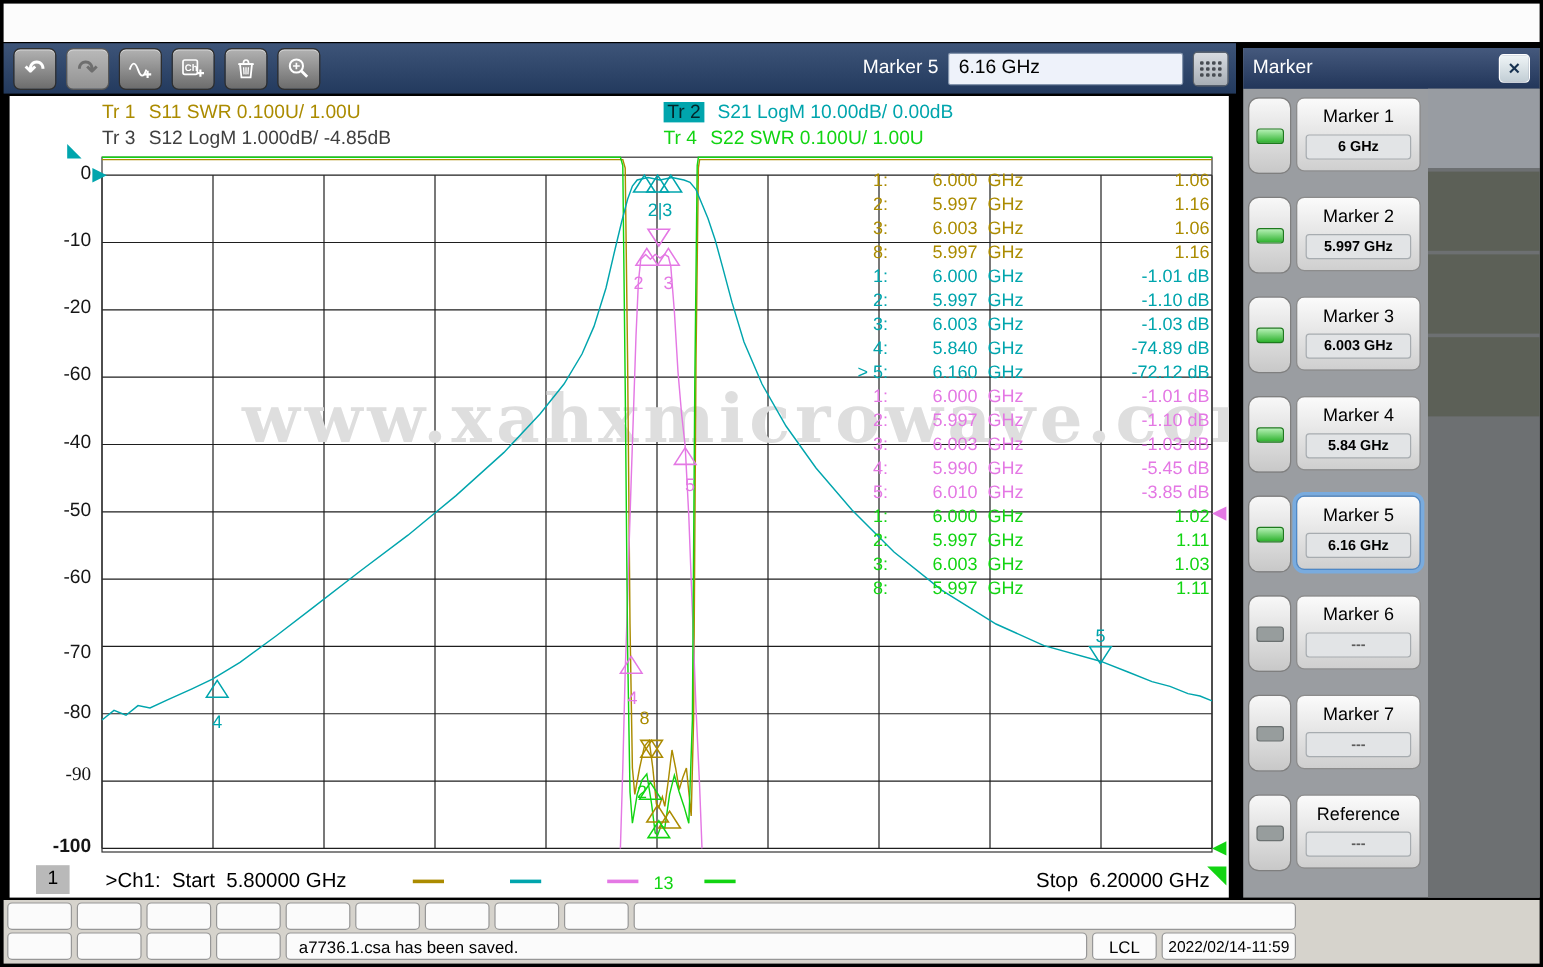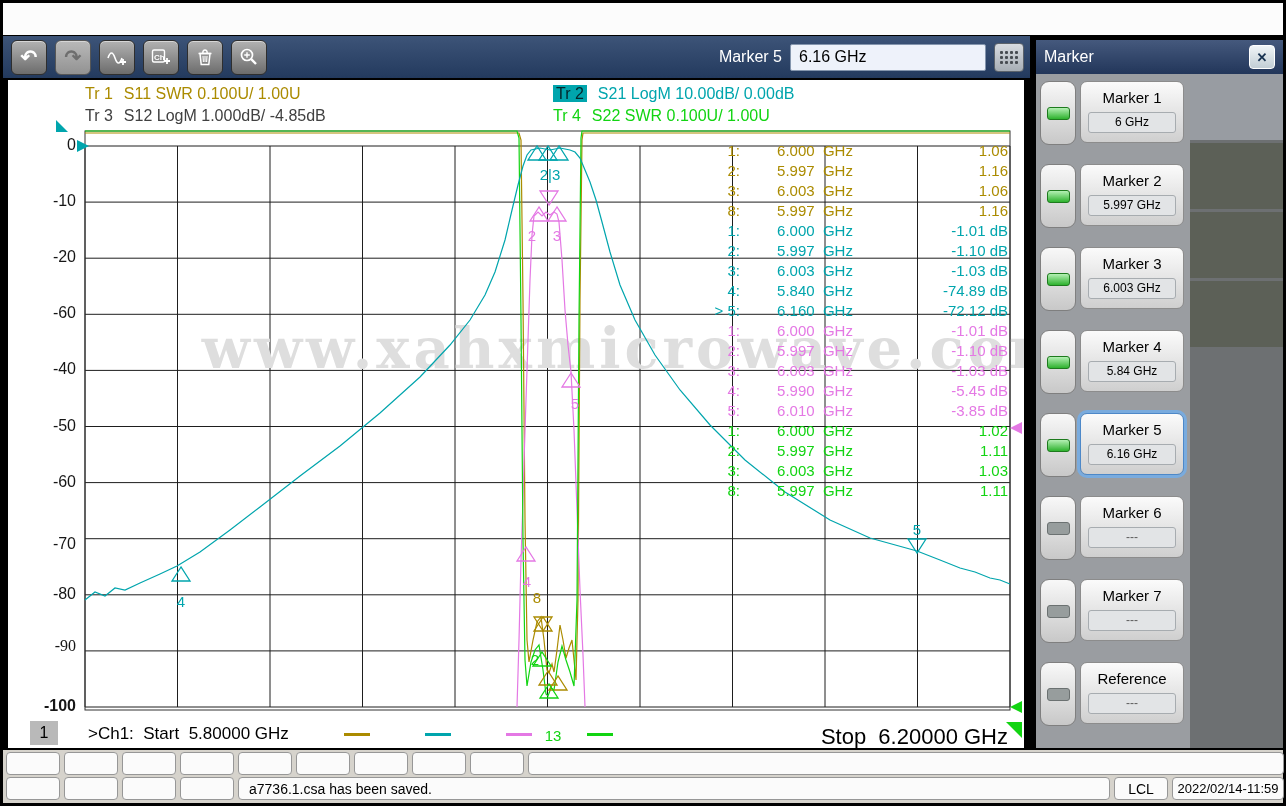--- a/index.html
+++ b/index.html
@@ -40,51 +40,51 @@
   #mtable{position:absolute;left:674px;top:61px;width:328px;}
   .trow{display:flex;height:20px;font-size:15px;line-height:20px;}
   .tn{width:58px;text-align:right;white-space:pre;}
   .tf{width:150px;text-align:center;white-space:pre;}
   .tv{flex:1;text-align:right;padding-right:2px;white-space:pre;}
   #chan-tab{position:absolute;left:22px;top:641px;width:28px;height:24px;background:#b9b9b9;
             color:#000;font-size:16px;text-align:center;line-height:24px;}
   #start-text{position:absolute;left:80px;top:644px;font-size:17px;color:#000;white-space:pre;
               display:flex;align-items:center;gap:42px;}
   .dash{display:inline-block;width:26px;height:3px;margin-left:13px;}
-  #stop-text{position:absolute;right:16px;top:644px;font-size:22px;color:#000;white-space:pre;}
+  #stop-text{position:absolute;right:16px;top:644px;font-size:17px;color:#000;white-space:pre;}
 
   
   #panel{position:absolute;left:1036px;top:40px;width:247px;height:708px;background:#9a9da1;}
   #panel-title{height:34px;background:linear-gradient(#45597d,#22365a);display:flex;
                align-items:center;justify-content:space-between;color:#fff;font-size:16px;padding:0 8px;}
   #panel-close{width:24px;height:22px;border-radius:4px;background:linear-gradient(#f0f5f7,#c2ced5);
                border:1px solid #fff;color:#15304f;font-size:13px;font-weight:bold;
                display:flex;align-items:center;justify-content:center;}
   #panel-body{display:flex;height:674px;}
   #mcol{width:150px;padding:7px 0 0 4px;display:flex;flex-direction:column;gap:19px;}
   .mrow{display:flex;gap:4px;}
   .mtoggle{width:34px;height:62px;border-radius:9px;background:linear-gradient(#f8f8f8,#c8c8c8);
            border:1px solid #7f7f7f;display:flex;align-items:center;justify-content:center;}
   .led{width:21px;height:11px;border-radius:3px;background:#979d9d;border:1px solid #6b7171;}
   .led.on{background:linear-gradient(#b4f0b4,#2eb22e);border-color:#1d7a1d;}
   .mkbtn{width:102px;height:60px;border-radius:7px;background:linear-gradient(#fbfbfb,#cfcfcf);
          border:1px solid #8c8c8c;text-align:center;}
   .mlabel{font-size:15px;margin-top:7px;color:#000;}
   .mval{margin:6px 7px 0;height:19px;background:#e2e4e6;border:1px solid #a7acb0;border-radius:3px;
-        font-size:12px;line-height:19px;color:#000;}
+        font-size:12px;line-height:19px;color:#000;font-weight:bold;}
   .mrow.selected .mkbtn{box-shadow:0 0 0 3px #79abde;border-color:#4d88c8;}
   .mrow.empty .mval{color:#5c5c5c;}
   #tabcol{flex:1;background:#6d7072;display:flex;flex-direction:column;gap:3px;}
   .tab{height:66px;background:#5c6057;color:#fff;font-size:15px;display:flex;align-items:center;
        justify-content:center;text-align:center;white-space:pre-line;line-height:1.25;}
   .tab.selected{background:#989ca2;}
 
   
   #statusbar{position:absolute;left:3px;top:750px;width:1280px;height:53px;background:#d6d3cc;font-size:14px;}
-  .srow{position:absolute;left:3px;width:1278px;display:flex;gap:4px;height:23px;}
+  .srow{position:absolute;left:3px;width:1074px;display:flex;gap:4px;height:23px;}
   #srow1{top:2px;} #srow2{top:27px;}
   .sbtn{background:#fbfbfb;border:1px solid #979797;border-radius:4px;display:flex;align-items:center;
         justify-content:center;padding:0 11px;color:#000;min-width:30px;white-space:pre;}
   .sbtn.disabled{color:#b9b9b9;}
   .sfield{flex:1;background:#fbfbfb;border:1px solid #979797;border-radius:4px;display:flex;
           align-items:center;padding:0 10px;white-space:pre;color:#000;}
   #datetime{flex:0 0 auto;width:102px;font-size:13px;justify-content:center;padding:0 4px;}
 </style>
 </head>
 <body>

